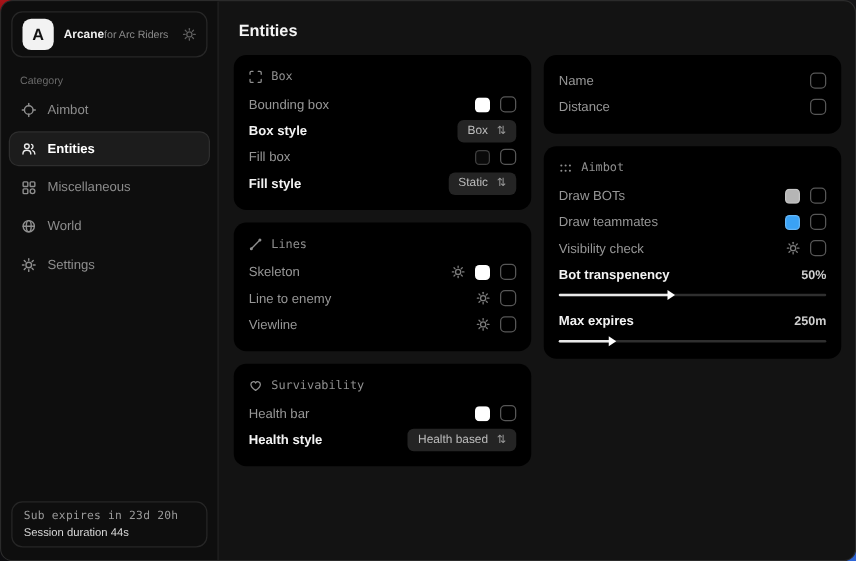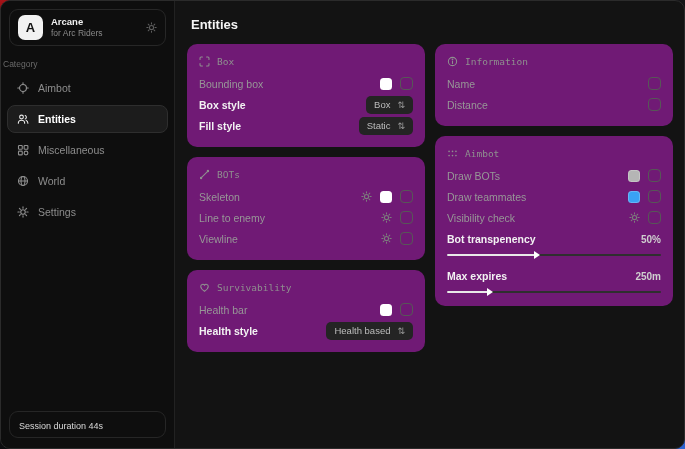--- a/index.html
+++ b/index.html
@@ -9,39 +9,39 @@
     background:linear-gradient(168deg,#a91318 0%,#6e0e12 4%,#1a1a1d 11%,#0c0c0d 50%,#0d0d10 86%,#2e66d8 100%);
   }
   .window{
     position:absolute;inset:0;display:flex;box-sizing:border-box;
     background:#131313;border:1px solid #2b2b2b;border-radius:10px;overflow:hidden;
   }
   
   .sidebar{width:174px;min-width:174px;background:#0e0e0e;border-right:1px solid #222;position:relative;display:flex;flex-direction:column;box-sizing:border-box;}
   .side-app{margin:8px 8px 0 8px;border:1px solid #272727;border-radius:9px;height:37px;display:flex;align-items:center;gap:8px;padding:0 8px;box-sizing:border-box;}
   .avatar{width:25px;height:25px;border-radius:7px;background:#f2f2f2;color:#131313;font-weight:700;font-size:13px;display:flex;align-items:center;justify-content:center;}
-  .app-txt{display:flex;flex-direction:column;line-height:1.25;}
+  .app-txt{display:flex;line-height:1.25;}
   .app-title{font-size:9.5px;font-weight:700;color:#f0f0f0;}
   .app-sub{font-size:8.5px;color:#8a8a8a;}
   .side-app .icn{margin-left:auto;}
-  .cat{margin:13px 0 5px 2px;font-size:8.5px;color:#6a6a6a;}
+  .cat{margin:13px 0 5px 15px;font-size:8.5px;color:#6a6a6a;}
   .nav{padding:0 6px;}
   .nav-item{display:flex;align-items:center;gap:9px;height:26px;padding:0 9px;margin-bottom:3px;border-radius:8px;border:1px solid transparent;color:#8d8d8d;font-size:10.5px;cursor:pointer;text-align:right;}
   .nav-item.sel{background:#1c1c1c;border-color:#2e2e2e;color:#fff;font-weight:600;}
   .icn{display:inline-flex;align-items:center;justify-content:center;}
   .icn svg{display:block;}
   .side-foot{position:absolute;left:8px;right:8px;bottom:10px;border:1px solid #262626;border-radius:9px;padding:6px 9px;box-sizing:border-box;}
   .foot1{font-family:"DejaVu Sans Mono",monospace;font-size:9px;color:#9a9a9a;letter-spacing:.2px;}
   .foot2{font-size:9px;color:#d8d8d8;font-weight:400;margin-top:3px;}
   
   .main{flex:1;padding:14px 12px 0 12px;box-sizing:border-box;}
   .page-title{font-size:13px;font-weight:700;color:#f5f5f5;margin:2px 0 12px 4px;}
   .cols{display:flex;gap:10px;}
   .col{width:238px;display:flex;flex-direction:column;gap:10px;box-sizing:border-box;}
-  .card{background:#701a75;border-radius:10px;padding:10px 12px 11px 12px;box-sizing:border-box;}
+  .card{background:#000000;border-radius:10px;padding:10px 12px 11px 12px;box-sizing:border-box;}
   .card-h{display:flex;align-items:center;gap:7px;color:#8f8f8f;font-family:"DejaVu Sans Mono",monospace;font-size:9.5px;padding:2px 0 6px 0;}
   .row{display:flex;align-items:center;height:21px;}
   .label{font-size:10.5px;color:#979797;}
   .strong .label,.label.strong{color:#f2f2f2;font-weight:700;}
   .sp{flex:1;}
   .cb{width:13px;height:13px;border:1.5px solid #575757;border-radius:4px;box-sizing:border-box;cursor:pointer;}
   .sw{width:12px;height:12px;border-radius:3.5px;margin-right:8px;border:1px solid rgba(255,255,255,.22);box-sizing:border-box;cursor:pointer;}
   .mini{margin-right:8px;cursor:pointer;}
   .dd{display:flex;align-items:center;gap:7px;background:#242424;border-radius:5px;height:18px;padding:0 8px;cursor:pointer;}
   .dd-val{font-size:9.5px;color:#bdbdbd;}
@@ -153,20 +153,21 @@
                 <line x1="3.2" y1="12.8" x2="4.5" y2="11.5"></line>
                 <line x1="11.5" y1="4.5" x2="12.8" y2="3.2"></line>
               </g>
             </svg>
         </span>
         <span class="nav-label">Settings</span>
       </div>
     </div>
 
     <div class="side-foot">
+      <div class="foot1">Sub expires in 23d 20h</div>
       <div class="foot2">Session duration 44s</div>
     </div>
   </div>
 
   <div class="main">
     <div class="page-title">Entities</div>
 
     <div class="cols">
 
       <div class="col">
@@ -192,20 +193,26 @@
             <span class="cb"></span>
           </div>
           <div class="row strong">
             <span class="label">Box style</span>
               <span class="sp"></span>
             <span class="dd">
               <span class="dd-val">Box</span>
               <span class="updown">⇅</span>
             </span>
           </div>
+          <div class="row">
+            <span class="label">Fill box</span>
+              <span class="sp"></span>
+            <span class="sw" style="background: rgb(10, 10, 10);"></span>
+            <span class="cb"></span>
+          </div>
           <div class="row strong">
             <span class="label">Fill style</span>
               <span class="sp"></span>
             <span class="dd">
               <span class="dd-val">Static</span>
               <span class="updown">⇅</span>
             </span>
           </div>
         </div>
 
@@ -213,21 +220,21 @@
           <div class="card-h">
             <span class="icn">
               <svg width="11" height="11" viewBox="0 0 16 16">
                   <g class="st">
                     <line x1="3" y1="13" x2="13" y2="3"></line>
                     <circle cx="3" cy="13" r="1" fill="#8f8f8f"></circle>
                     <circle cx="13" cy="3" r="1" fill="#8f8f8f"></circle>
                   </g>
                 </svg>
             </span>
-            <span>BOTs</span>
+            <span>Lines</span>
           </div>
           <div class="row">
             <span class="label">Skeleton</span>
               <span class="sp"></span>
             <span class="icn mini">
               <svg width="11" height="11" viewBox="0 0 16 16">
                   <g class="st" style="stroke:#7d7d7d">
                     <circle cx="8" cy="8" r="3"></circle>
                     <line x1="8" y1="1.2" x2="8" y2="3"></line>
                     <line x1="8" y1="13" x2="8" y2="14.8"></line>
@@ -307,32 +314,20 @@
               <span class="dd-val">Health based</span>
               <span class="updown">⇅</span>
             </span>
           </div>
         </div>
       </div>
 
       <div class="col">
 
         <div class="card">
-          <div class="card-h">
-            <span class="icn">
-              <svg width="11" height="11" viewBox="0 0 16 16">
-                  <g class="st">
-                    <circle cx="8" cy="8" r="6"></circle>
-                    <line x1="8" y1="7.2" x2="8" y2="11"></line>
-                    <circle cx="8" cy="4.8" r="0.5" fill="#8f8f8f"></circle>
-                  </g>
-                </svg>
-            </span>
-            <span>Information</span>
-          </div>
           <div class="row">
             <span class="label">Name</span>
               <span class="sp"></span>
             <span class="cb"></span>
           </div>
           <div class="row">
             <span class="label">Distance</span>
               <span class="sp"></span>
             <span class="cb"></span>
           </div>

